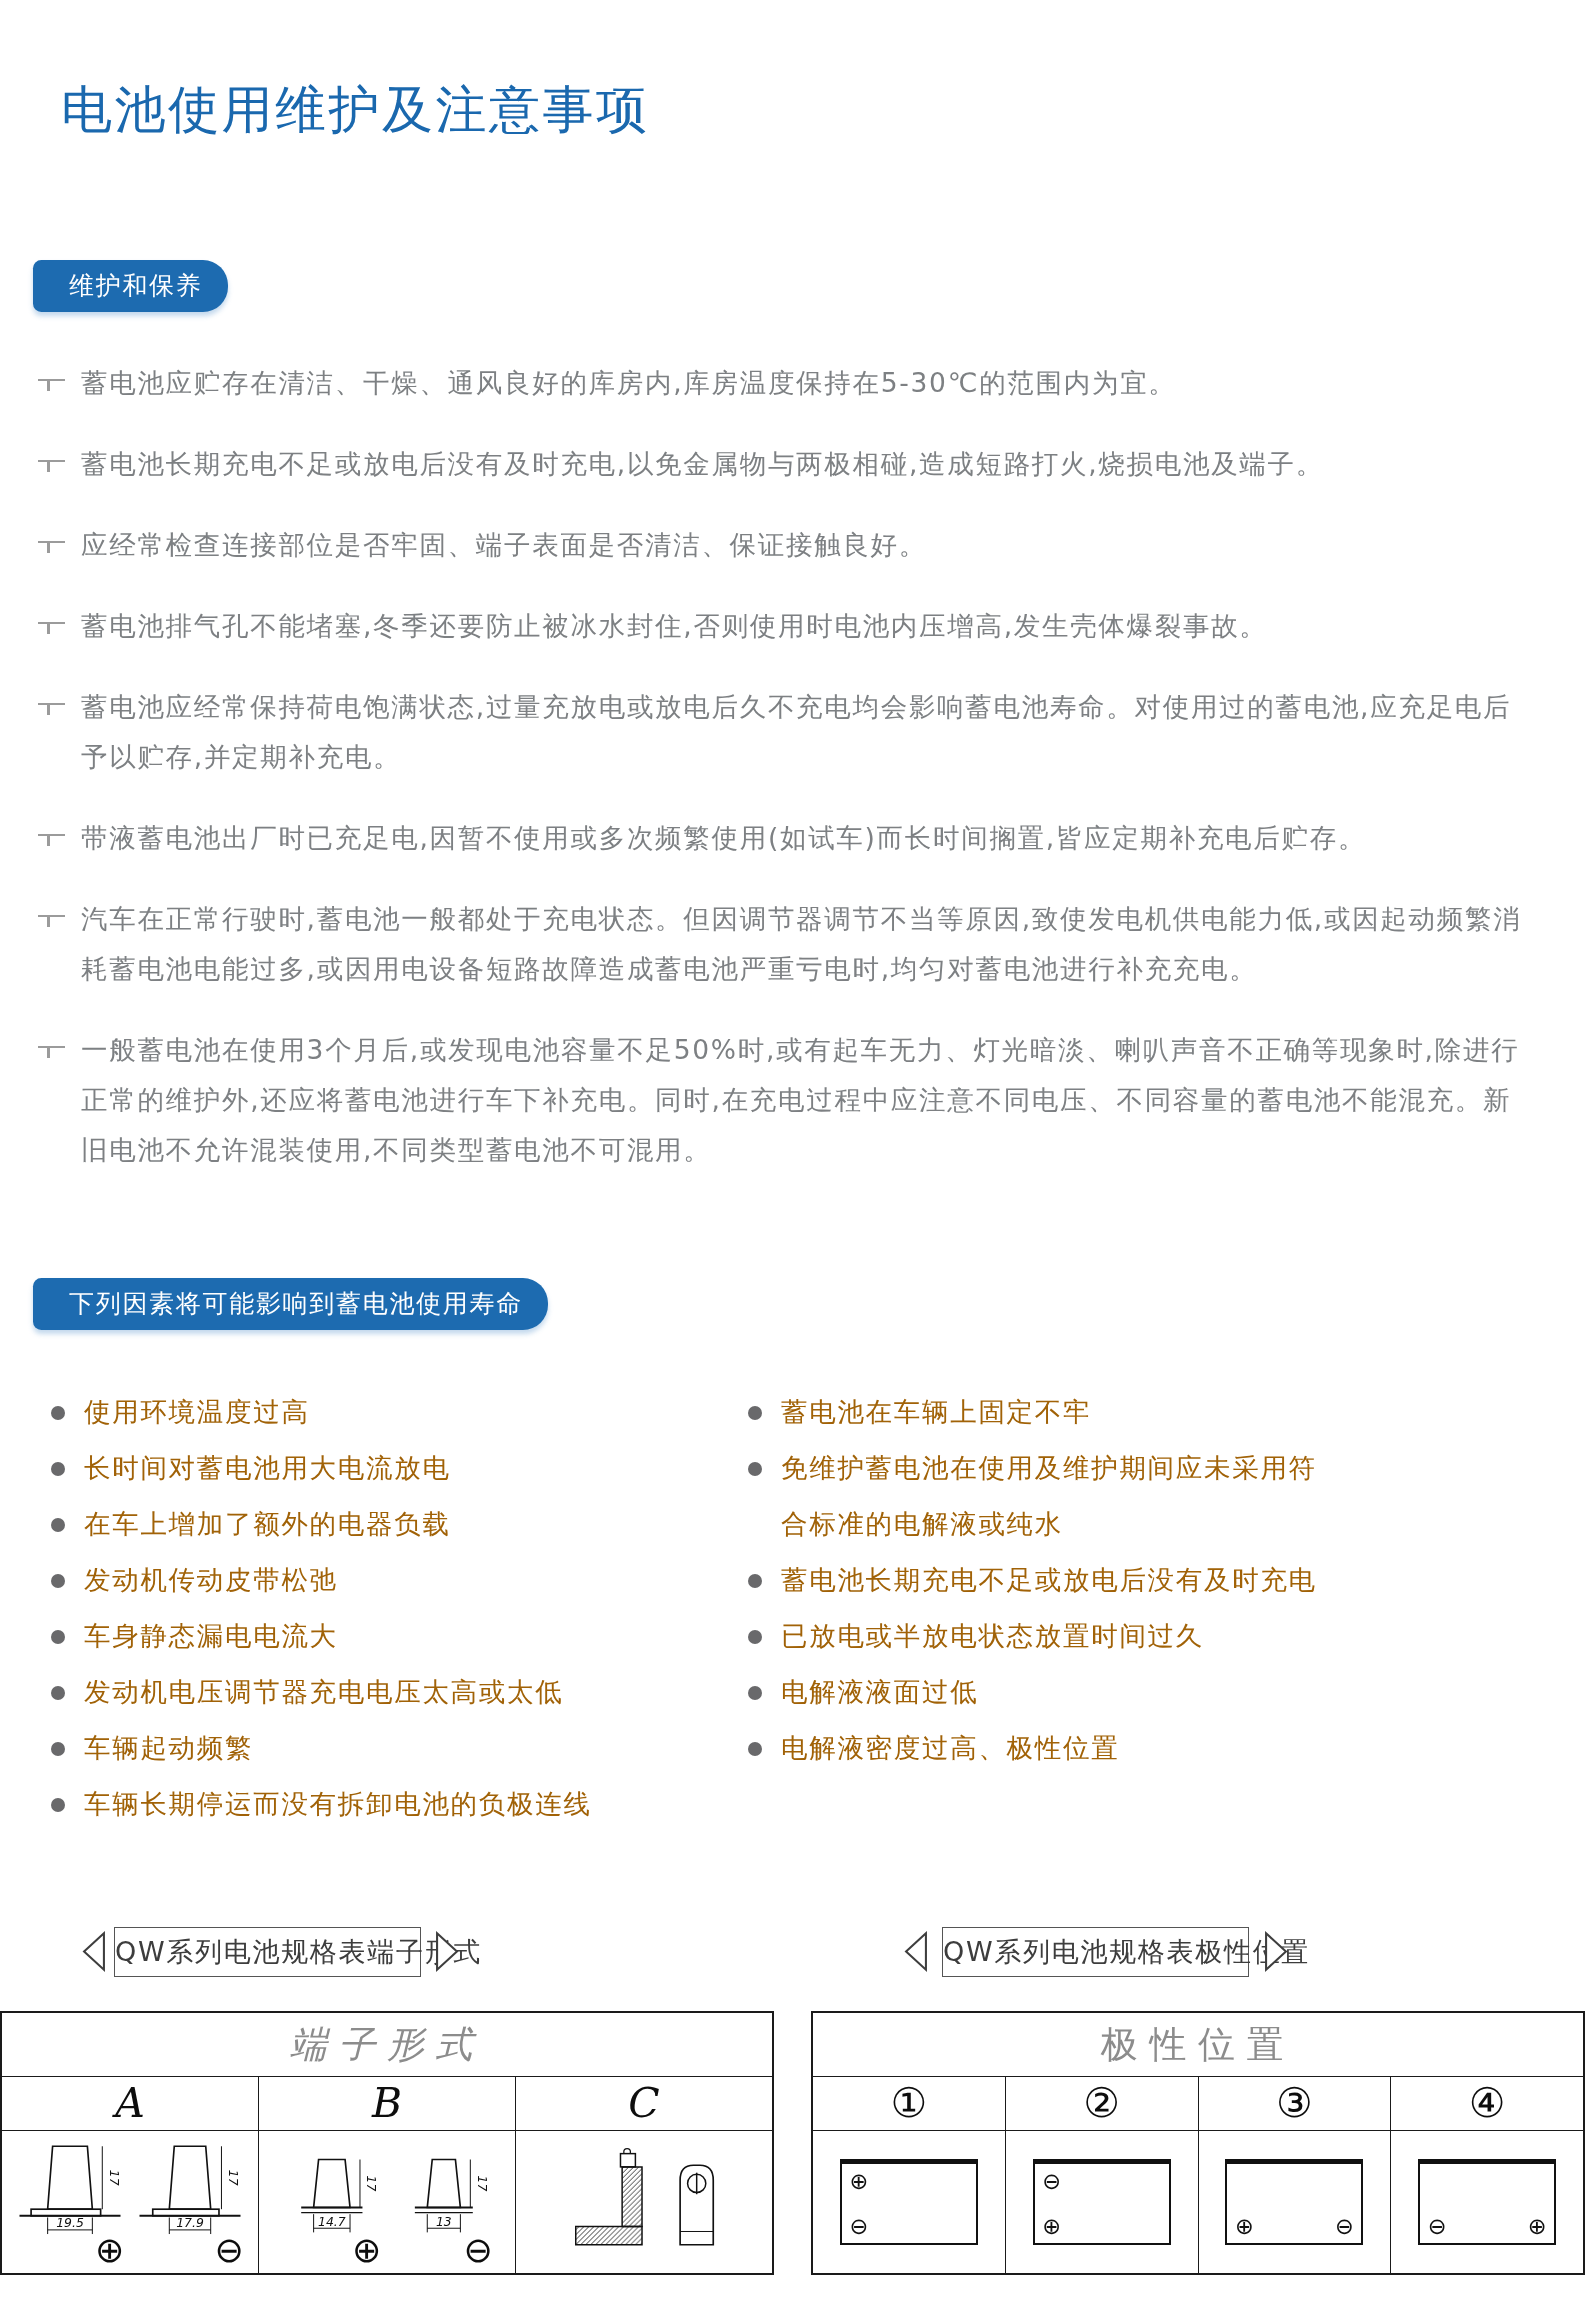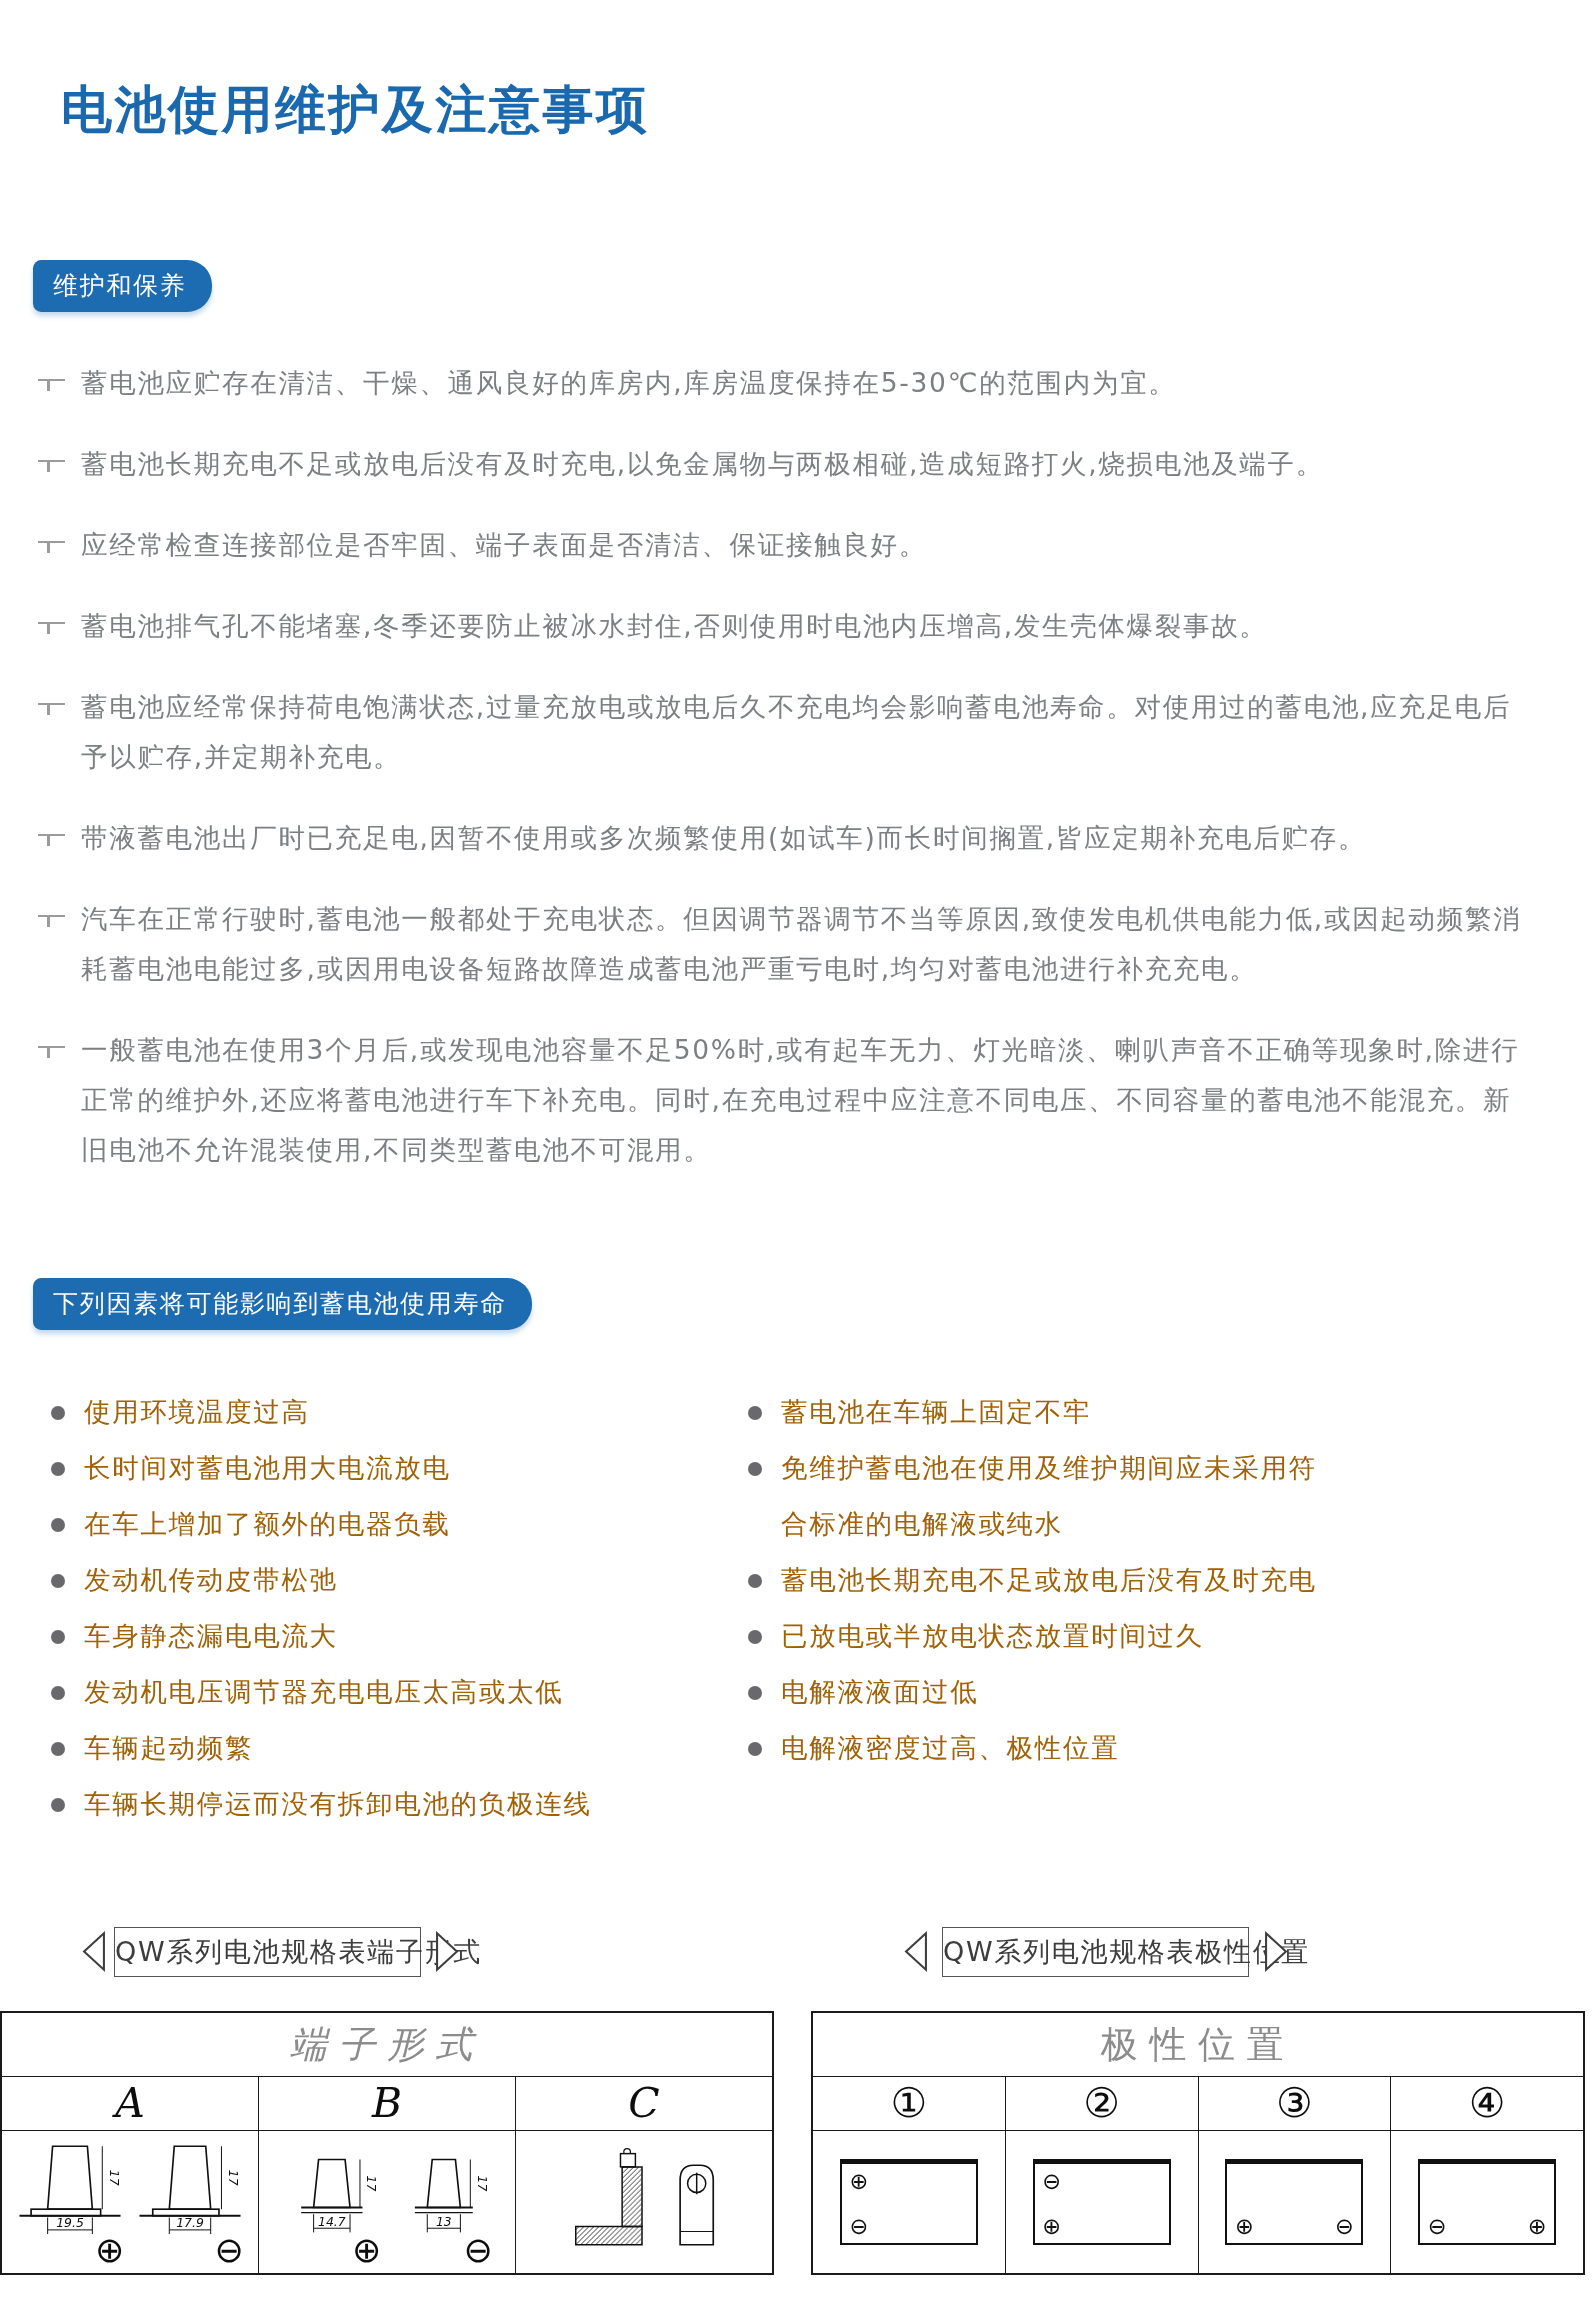--- a/index.html
+++ b/index.html
@@ -2,29 +2,29 @@
 <html style="font-size:13.3px"><head>
 <meta charset="utf-8">
 <style>
   html,body{margin:0;padding:0;background:#ffffff;}
   body{font-family:"DejaVu Sans",sans-serif;}
   #page{position:relative;width:1593px;height:2319px;background:#fff;overflow:hidden;}
 
   
   .page-title{
     position:absolute;left:61px;top:76px;
-    font-size:51px;font-weight:bold;color:#1a68ae;letter-spacing:2.5px;
+    font-size:51px;font-weight:normal;color:#1a68ae;letter-spacing:2.5px;
   }
 
   
   .badge{
     position:absolute;left:33px;
     background:#1d6bb0;color:#fff;
     font-size:25px;letter-spacing:1.7px;
-    padding:9px 25px 10px 20px;
+    padding:9px 25px 10px 36px;
     border-radius:8.3px 25px 25px 8.3px;
     box-shadow:0 4.1px 5.8px rgba(125,170,214,.45);
     white-space:nowrap;
   }
   .badge-1{top:260px;}
   .badge-2{top:1278px;}
 
   
   .para-list{position:absolute;left:38px;top:358px;width:1485px;}
   .para{

